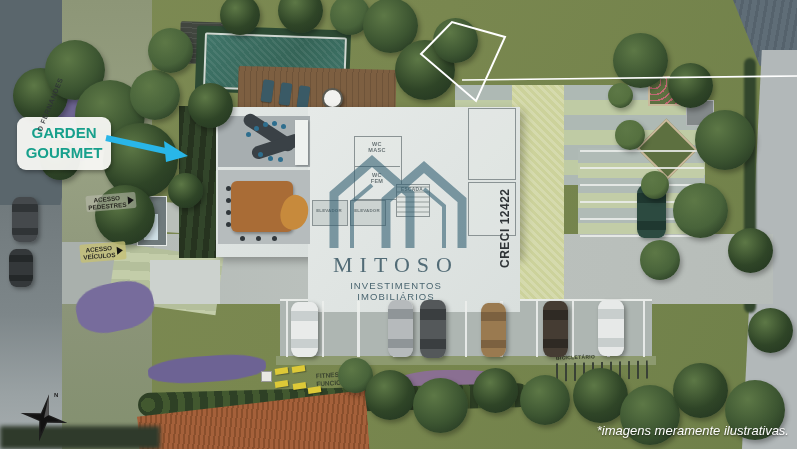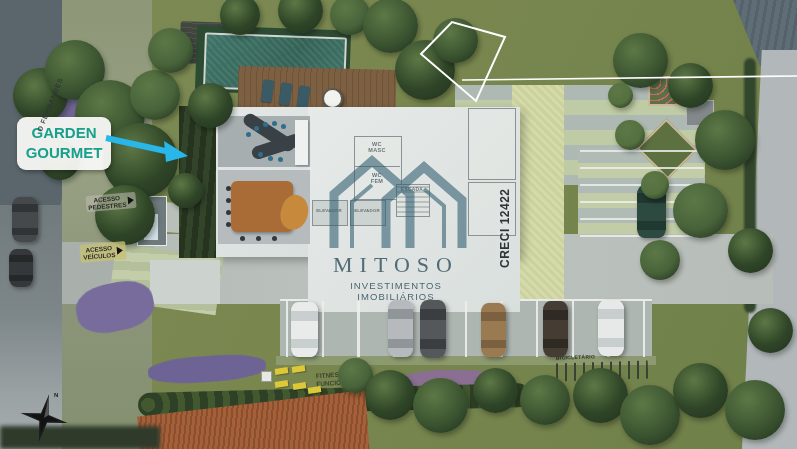--- a/index.html
+++ b/index.html
@@ -284,13 +284,14 @@
   <div class="abs street-sign">O FERNANDES</div>
   <div class="access-tag tag-ped">
     <div class="access-text"><span>ACESSO</span><br><span>PEDESTRES</span></div>
     <div class="tag-arrow"></div>
   </div>
   <div class="access-tag tag-veh">
     <div class="access-text"><span>ACESSO</span><br><span>VEÍCULOS</span></div>
     <div class="tag-arrow"></div>
   </div>
 
+  <div class="abs disclaimer">*imagens meramente ilustrativas.</div>
 </div>
 
 </body></html>

